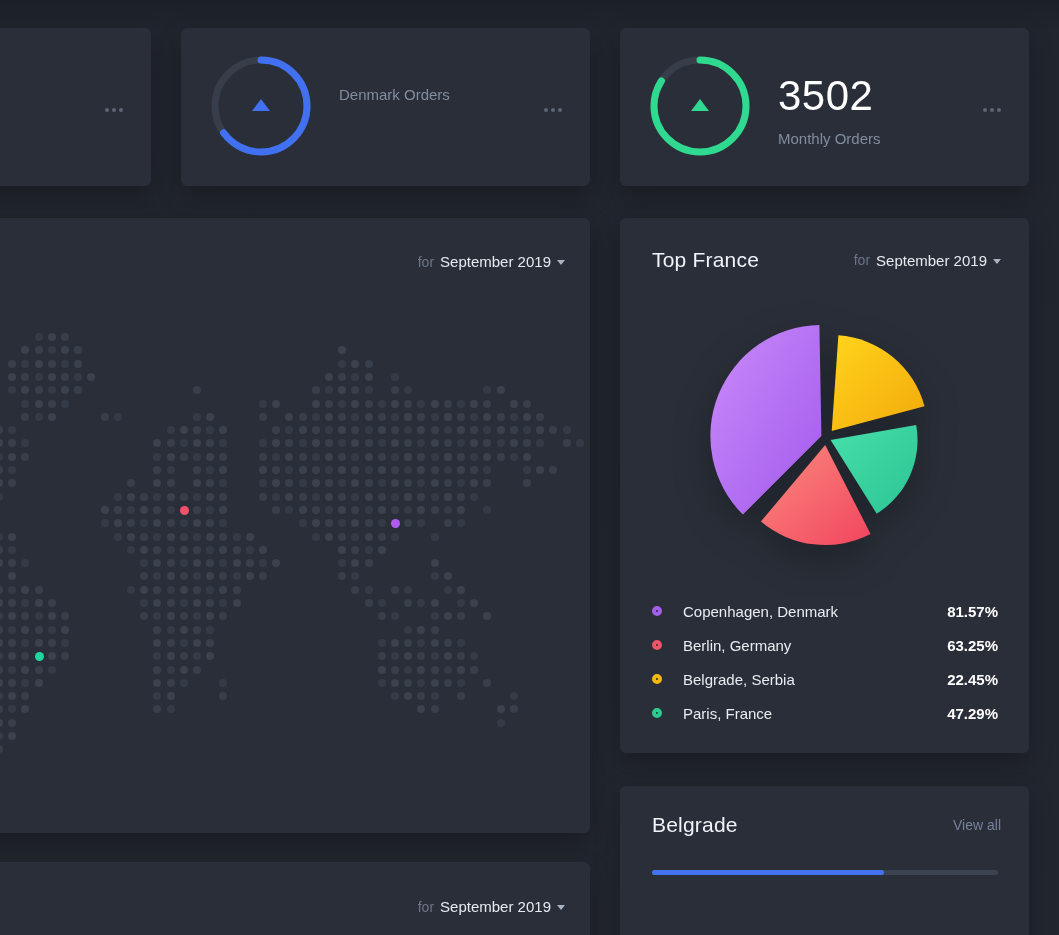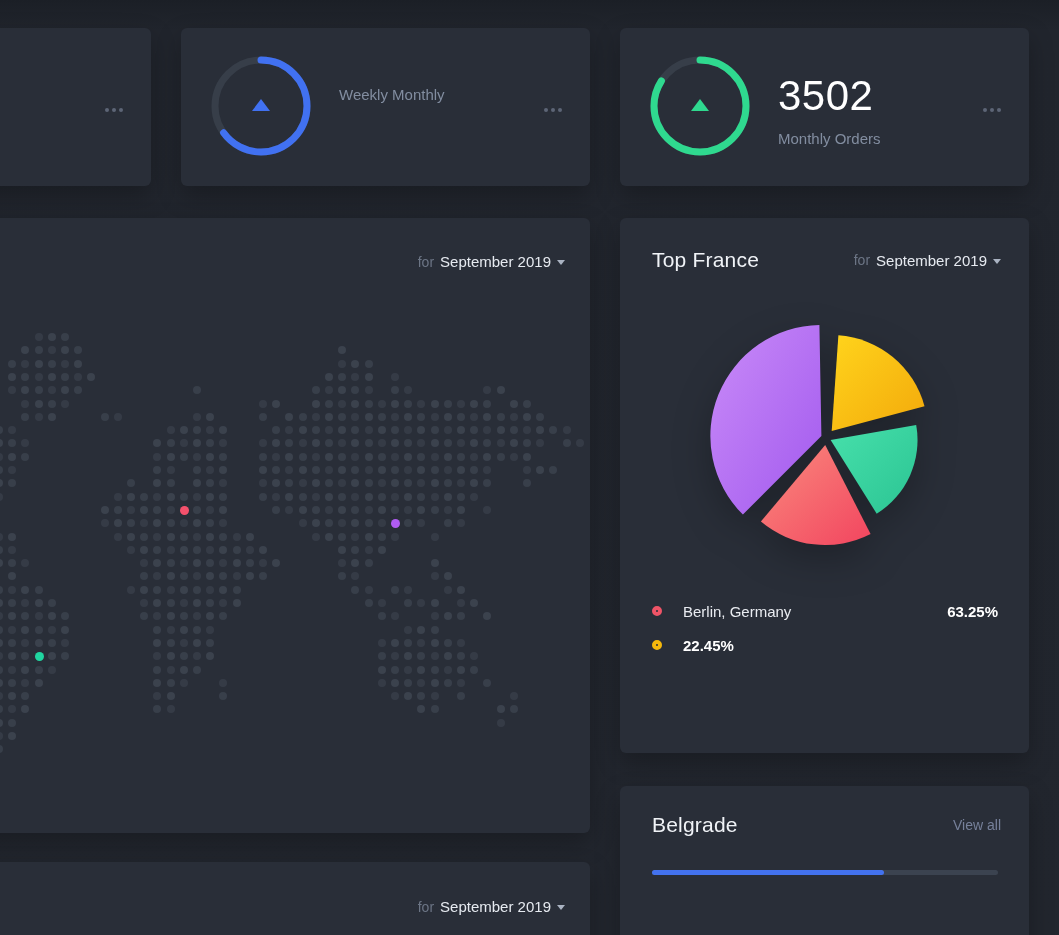--- a/index.html
+++ b/index.html
@@ -87,21 +87,21 @@
 
   <section class="card stat-b">
     <div class="gauge">
       <svg width="104" height="104" viewBox="0 0 104 104">
         <circle class="track" cx="52" cy="52" r="46"></circle>
         <circle class="prog" cx="52" cy="52" r="46" transform="rotate(-90 52 52)" stroke="#4171f1" stroke-dasharray="187.86724068466964 289.02652413026095"></circle>
       </svg>
       <span class="tri" style="border-bottom-color: rgb(65, 113, 241);"></span>
     </div>
     <div class="stat-text">
-      <div class="stat-label">Weekly Monthly</div>
+      <div class="stat-label">Denmark Orders</div>
     </div>
     <button class="ellipsis">
         <i></i>
         <i></i>
         <i></i>
       </button>
   </section>
 
   <section class="card stat-c">
     <div class="gauge">
@@ -719,27 +719,38 @@
             <stop offset="1" stop-color="#2bc493"></stop>
           </linearGradient>
         </defs>
         <path d="M -4.6 -1.9 L -83.1 76.6 A 111 111 0 0 1 -6.6 -112.9 Z" fill="url(#pg0)"></path>
         <path d="M -0.8 7.0 L 44.6 96.1 A 100 100 0 0 1 -65.1 83.6 Z" fill="url(#pg1)"></path>
         <path d="M 5.7 -6.9 L 12.4 -102.7 A 96 96 0 0 1 98.5 -31.8 Z" fill="url(#pg2)"></path>
         <path d="M 4.6 2.0 L 90.2 -13.1 A 87 87 0 0 1 50.7 75.8 Z" fill="url(#pg3)"></path>
       </svg>
     <div class="legend">
       <div class="legend-row">
+        <span class="legend-ring" style="border-color: rgb(165, 94, 234);"></span>
+        <span class="legend-label">Copenhagen, Denmark</span>
+        <span class="legend-pct">81.57%</span>
+      </div>
+      <div class="legend-row">
         <span class="legend-ring" style="border-color: rgb(239, 84, 103);"></span>
         <span class="legend-label">Berlin, Germany</span>
         <span class="legend-pct">63.25%</span>
       </div>
       <div class="legend-row">
         <span class="legend-ring" style="border-color: rgb(245, 184, 12);"></span>
+        <span class="legend-label">Belgrade, Serbia</span>
         <span class="legend-pct">22.45%</span>
+      </div>
+      <div class="legend-row">
+        <span class="legend-ring" style="border-color: rgb(42, 205, 142);"></span>
+        <span class="legend-label">Paris, France</span>
+        <span class="legend-pct">47.29%</span>
       </div>
     </div>
   </section>
 
   <section class="card messages-card">
     <div class="card-header">
       <h2 class="card-title">Belgrade</h2>
       <button class="viewall">View all</button>
     </div>
     <div class="progress-track">

